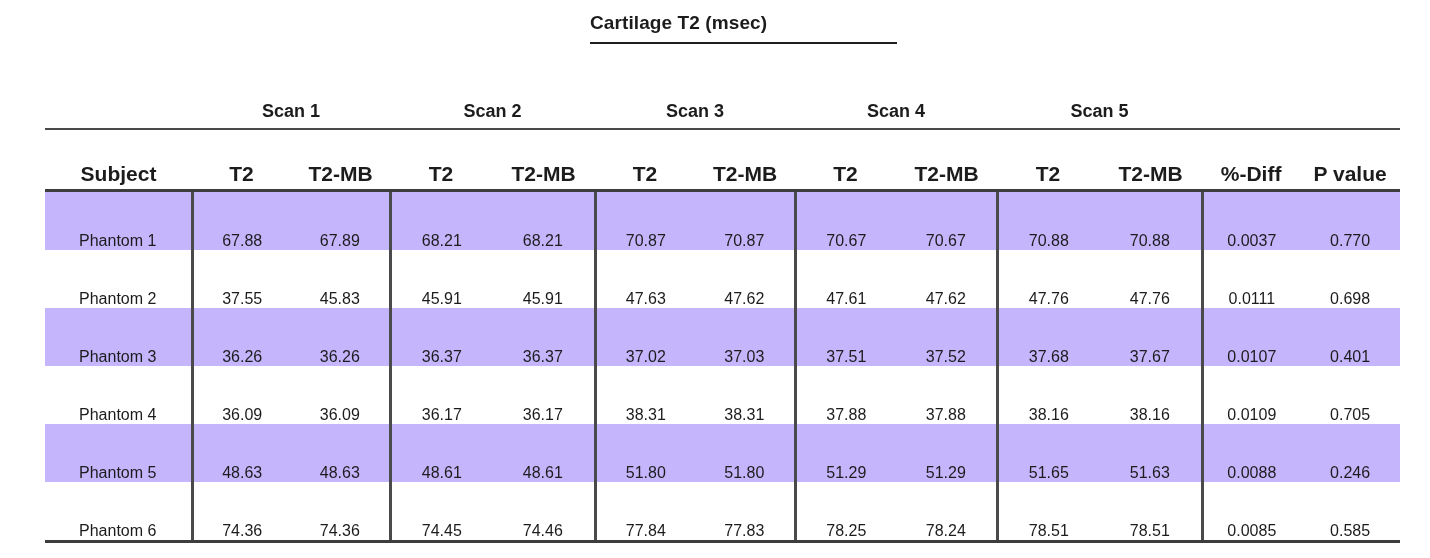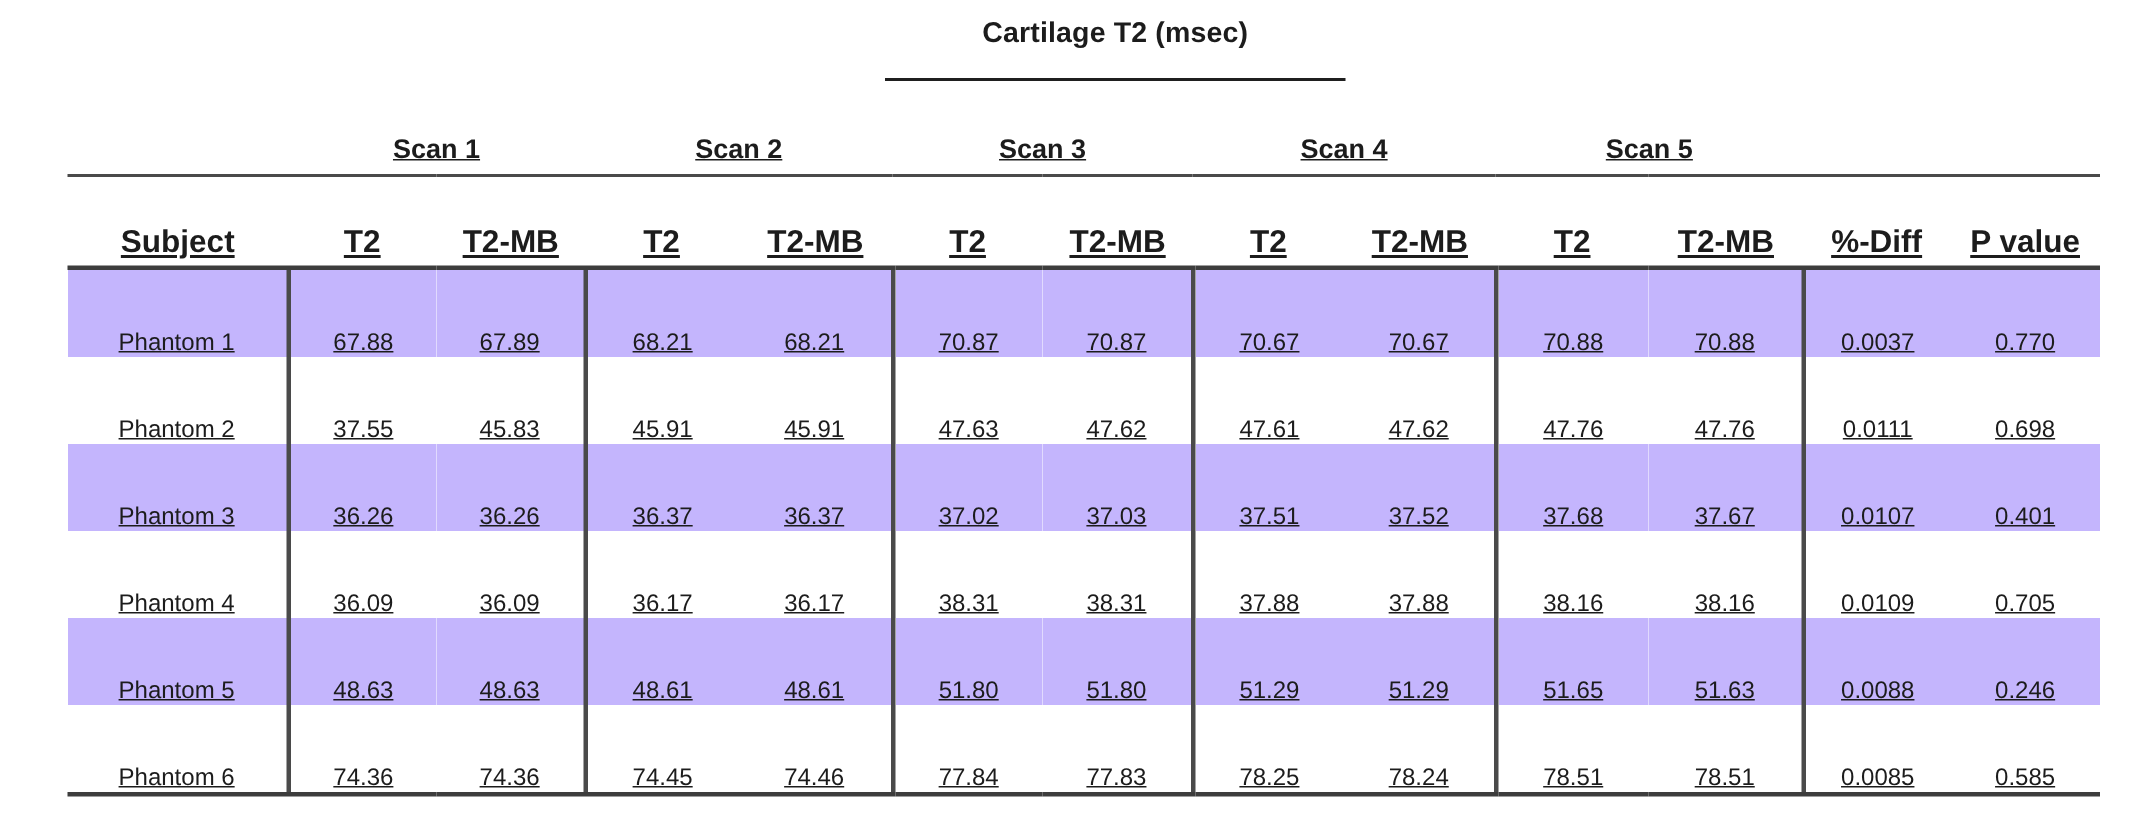--- a/index.html
+++ b/index.html
@@ -14,35 +14,34 @@
     width: 1430px;
     height: 558px;
     background: #ffffff;
     overflow: hidden;
   }
   .title-wrap {
     position: absolute;
     left: 590px;
     top: 12px;
     width: 307px;
-    text-align: center;
+    text-align: left;
     border-bottom: 2px solid #1f1f1f;
-    padding-bottom: 18px;
+    padding-bottom: 8px;
     font-size: 19px;
     font-weight: bold;
     letter-spacing: 0.1px;
   }
   table.t2-table {
     position: absolute;
     left: 45px;
-    top: 76px;
+    top: 88px;
     width: 1355px;
     border-collapse: collapse;
     table-layout: fixed;
-    text-decoration: underline;
   }
   table.t2-table th, table.t2-table td {
     text-align: center;
     padding: 0;
     overflow: hidden;
     white-space: nowrap;
   }
   tr.scan-row th {
     height: 34px;
     vertical-align: bottom;

